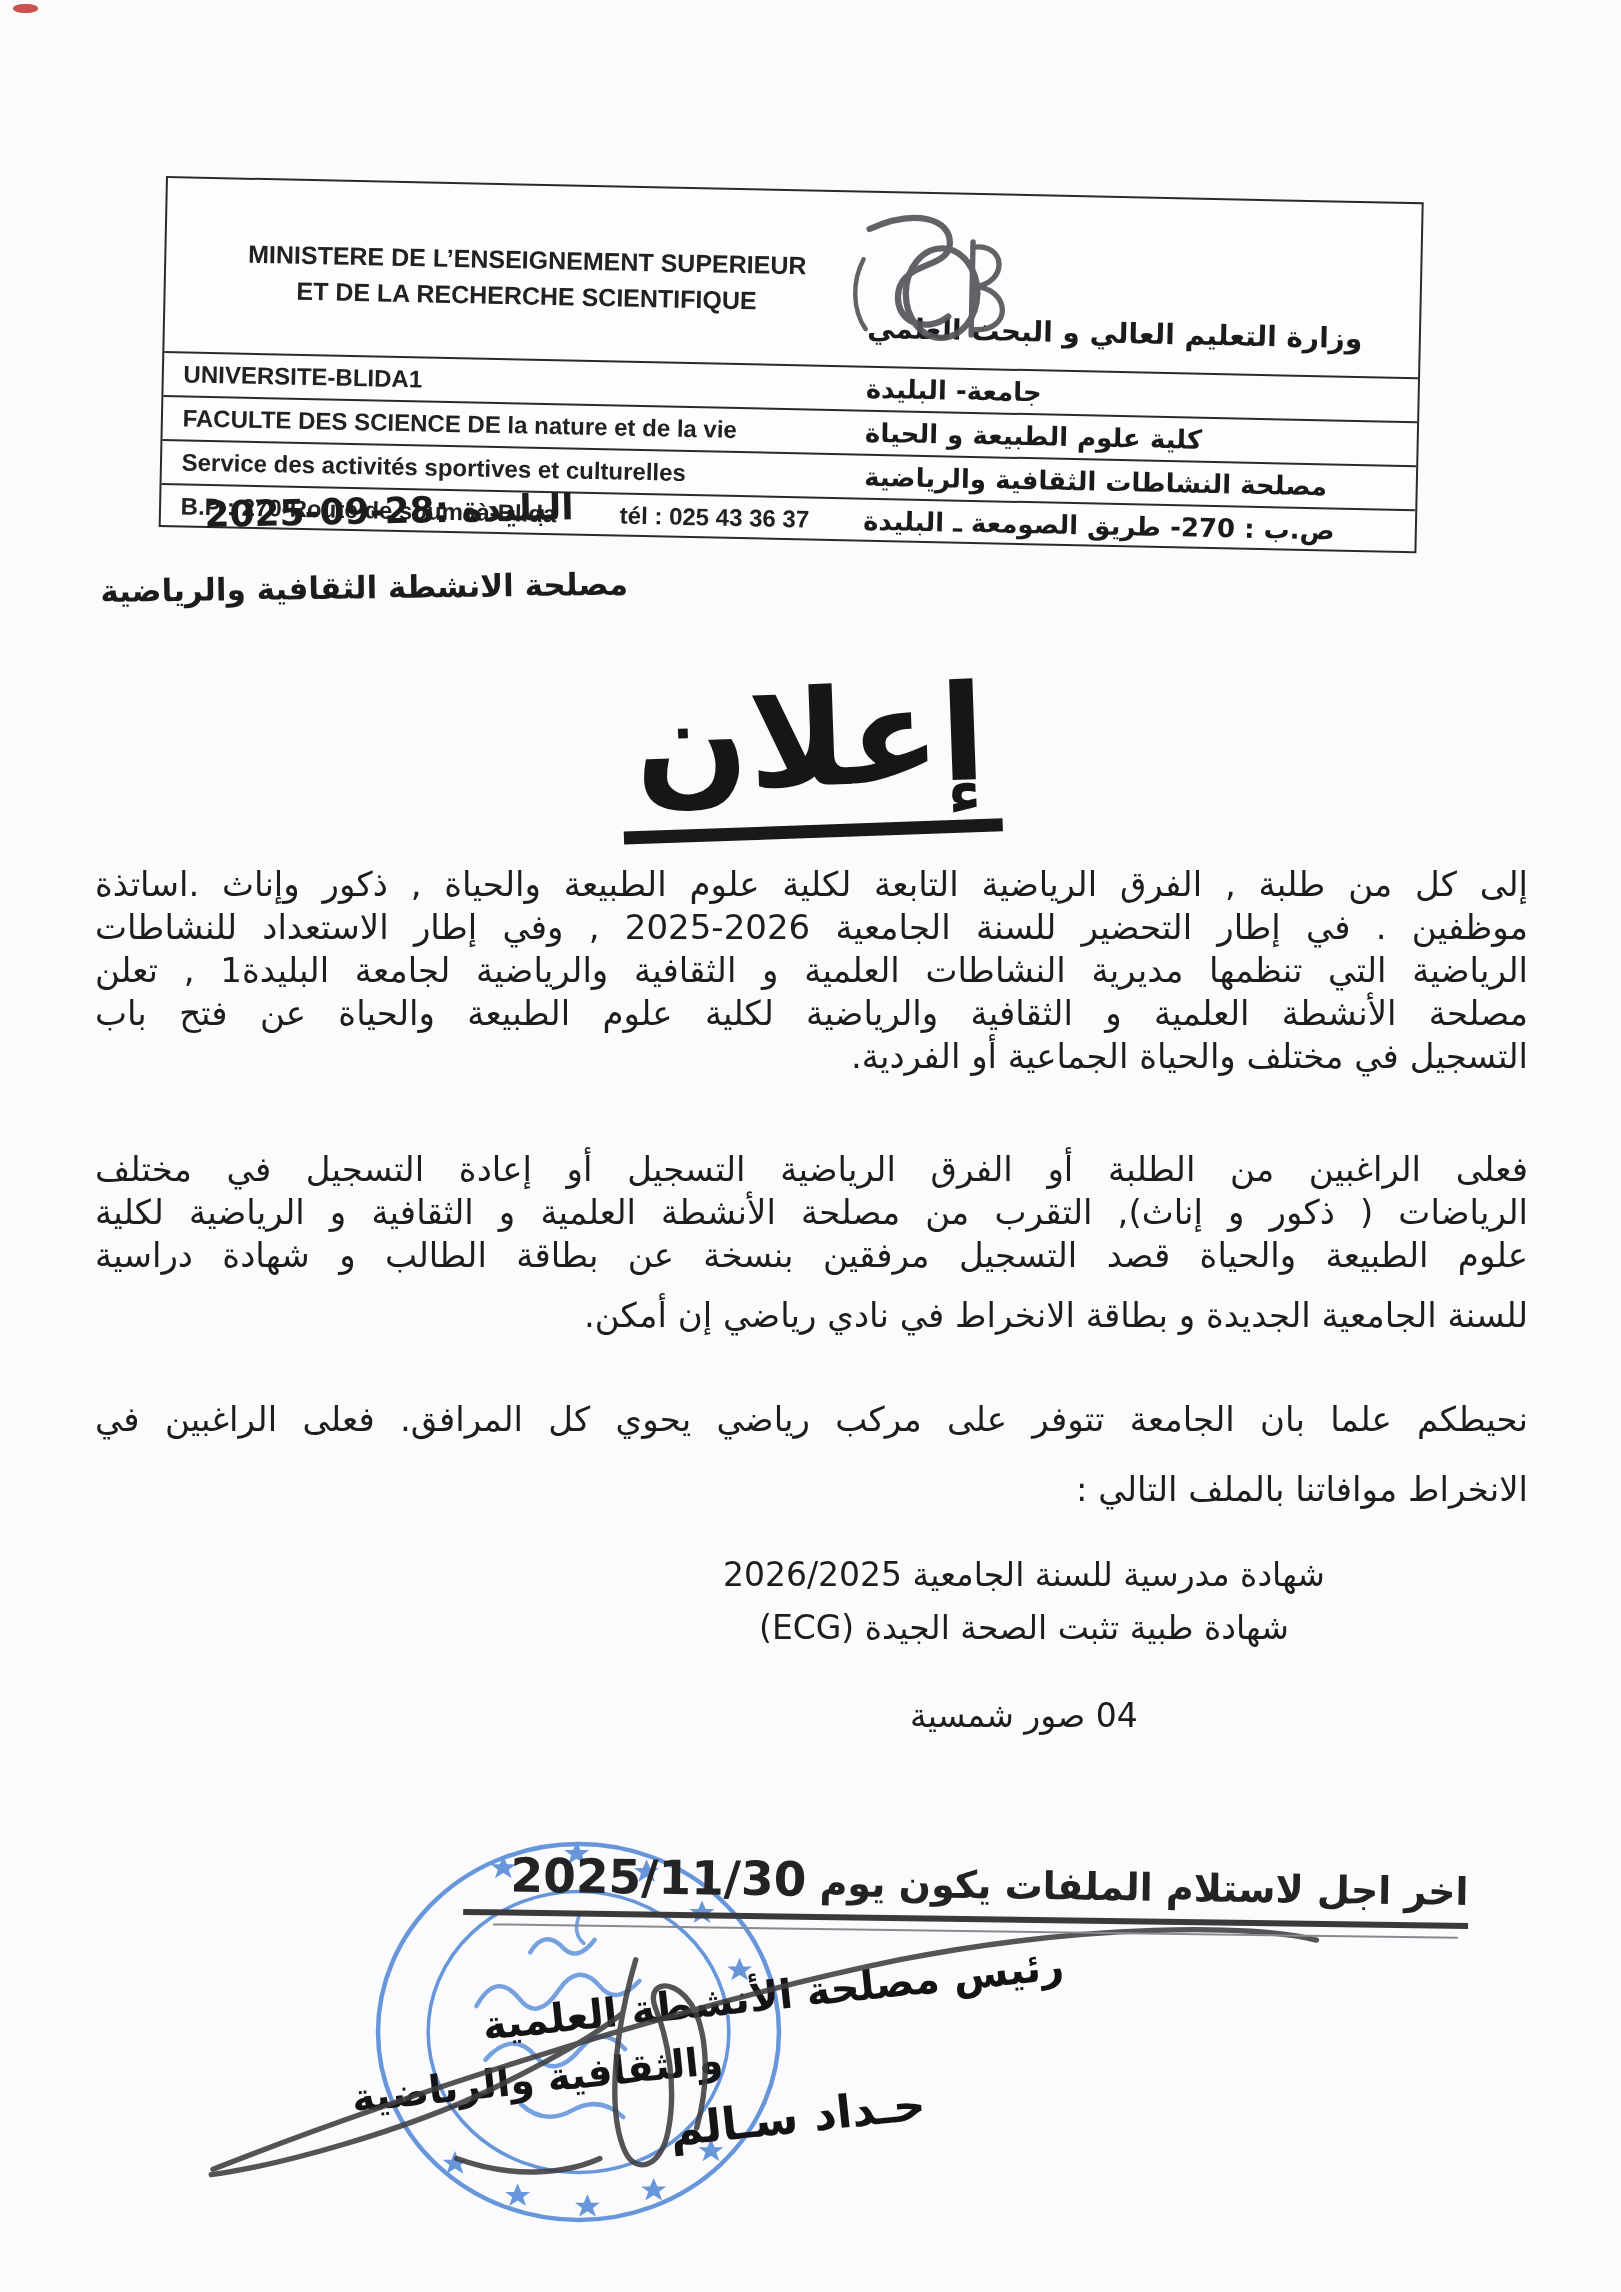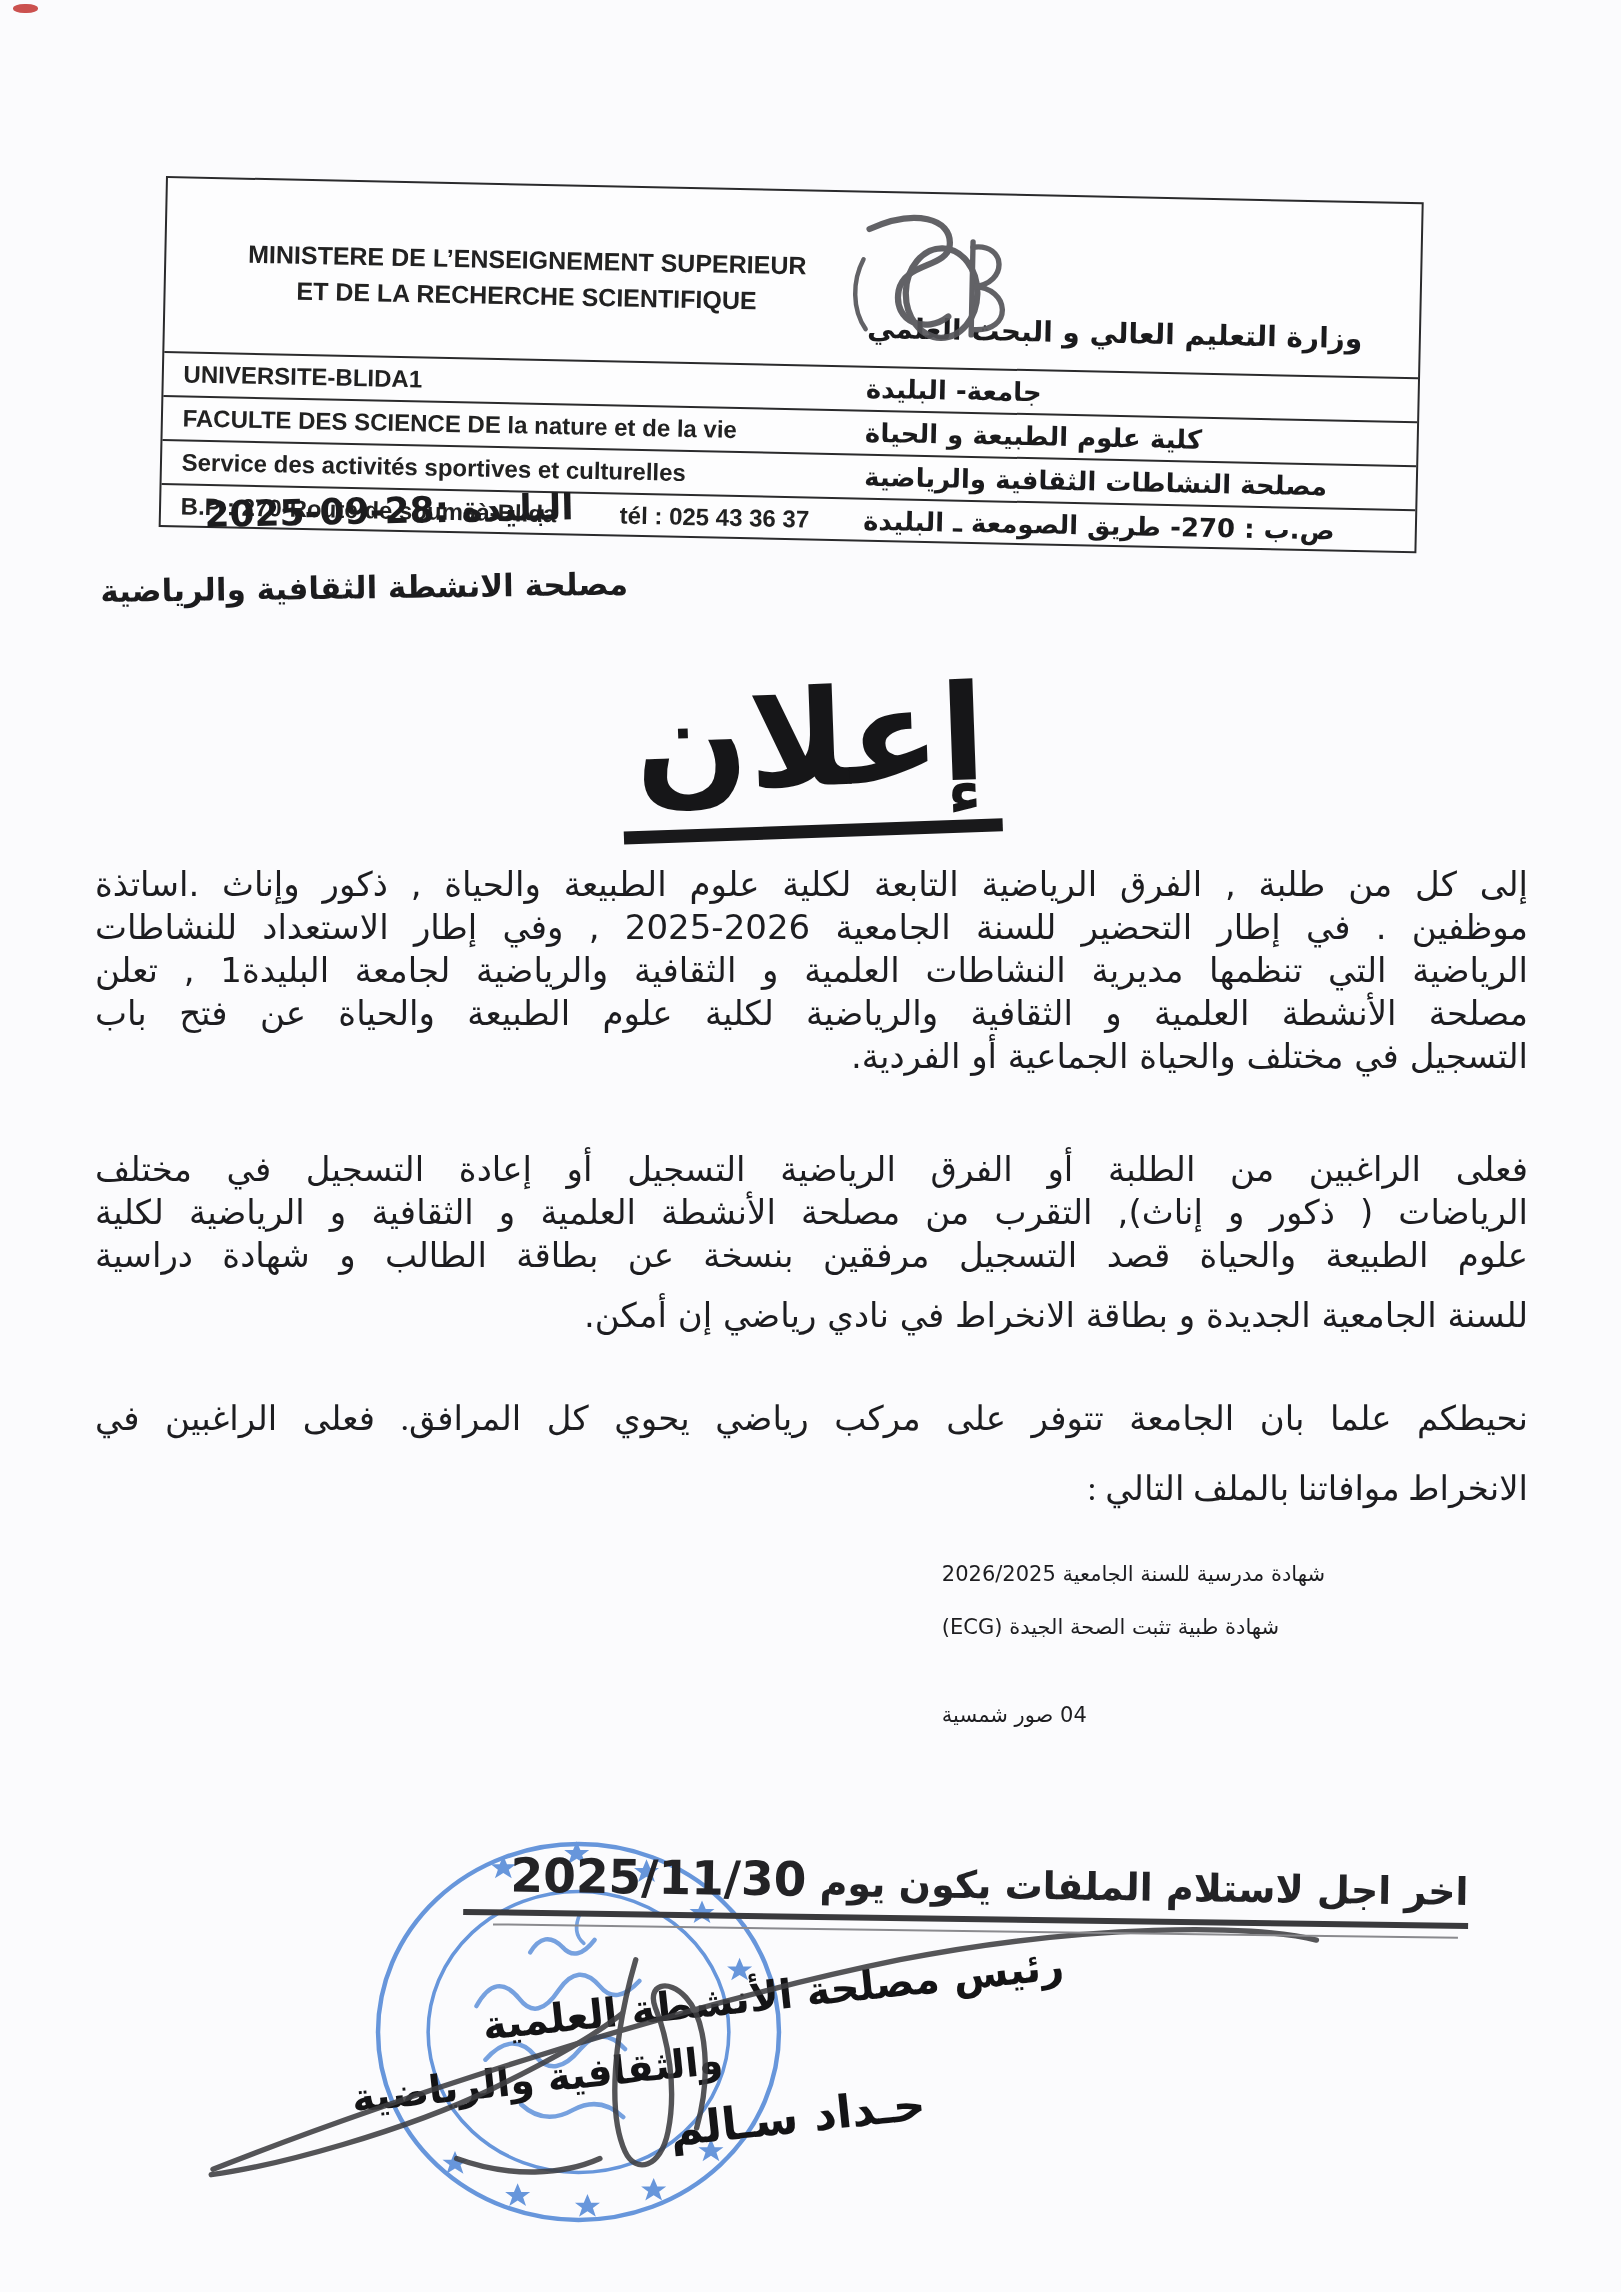--- a/index.html
+++ b/index.html
@@ -48,23 +48,23 @@
     display:inline-block;font-size:133px;font-weight:bold;line-height:1.15;
     color:#161618;border-bottom:13.4px solid #19191b;padding:0 14.3px 9px 14.3px;
   }
   
   .para{left:95px;width:1433px;direction:rtl;font-size:34px;line-height:43px;color:#1d1d20;}
   .para .ln{text-align:justify;text-align-last:justify;}
   .para .ln.end{text-align-last:right;}
   .p1{top:863px;}
   .p2{top:1148px;}
   .p2 .gap{margin-top:17px;}
-  .p3{top:1384px;line-height:70px;font-family:Liberation Serif, serif;}
-  
-  .req-list{right:296px;top:1548px;direction:rtl;text-align:left;font-size:21px;
+  .p3{top:1384px;line-height:70px;}
+  
+  .req-list{right:296px;top:1548px;direction:rtl;text-align:center;font-size:33px;
     line-height:53px;color:#1d1d20;white-space:nowrap;}
   .req-list .req3{margin-top:35px;}
   
   .deadline{
     left:464px;top:1861px;width:1005px;direction:rtl;text-align:right;
     transform:rotate(0.8deg);transform-origin:right top;z-index:6;
   }
   .deadline-text{font-size:38px;font-weight:bold;white-space:nowrap;color:#232326;}
   .deadline-date{font-size:47px;direction:ltr;unicode-bidi:embed;}
   .ul1{margin-top:7.2px;height:5.4px;background:#3a3a3d;width:100%;}

